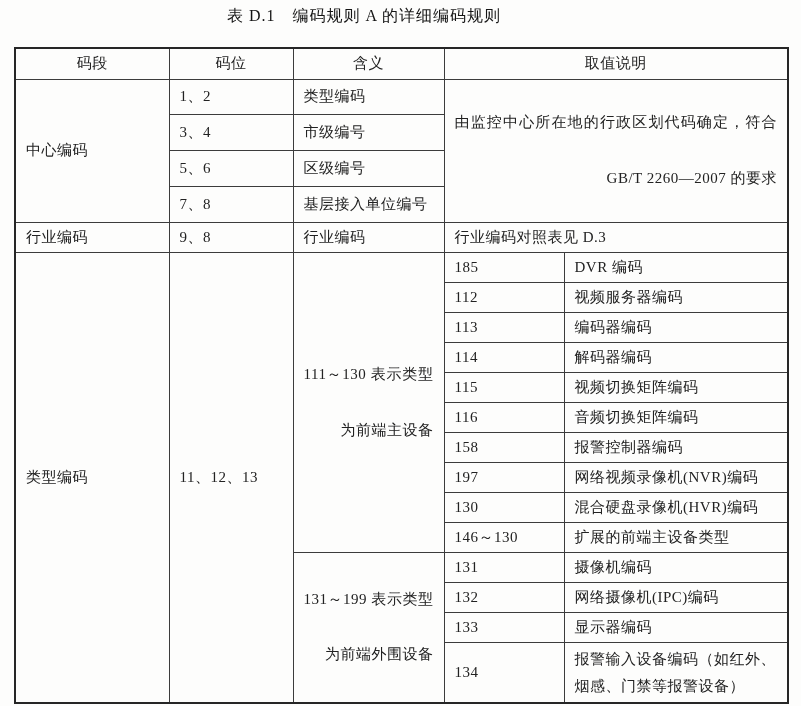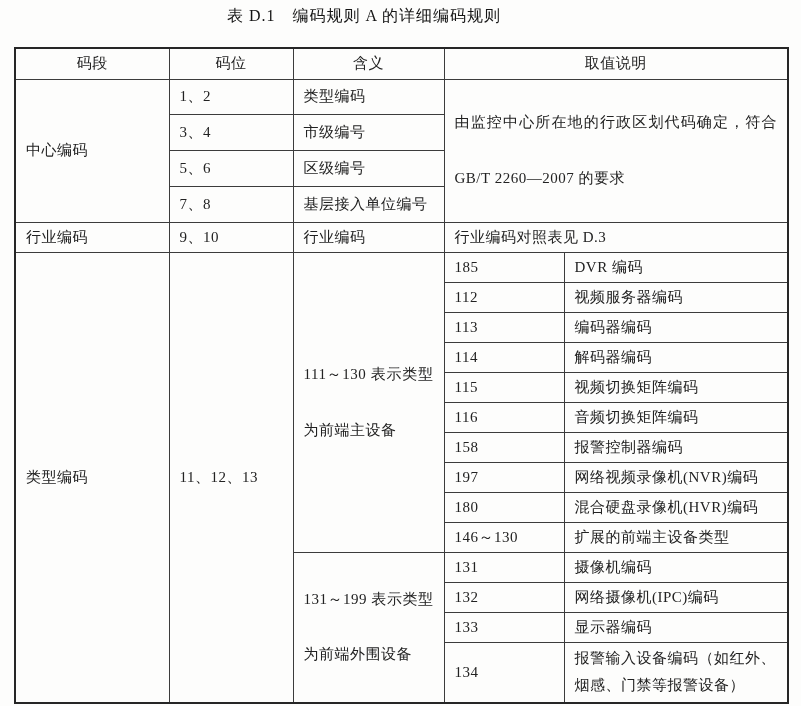--- a/index.html
+++ b/index.html
@@ -43,22 +43,22 @@
   table.rules th { text-align: center; }
   tr.hdr   { height: 31px; }
   tr.r     { height: 30px; }
   tr.tall  { height: 60px; }
   td.multiline {
     white-space: pre-line;
     line-height: 1.85;
     padding-top: 4px; padding-bottom: 4px;
   }
   td .jline { text-align-last: justify; line-height: 1.85; }
-  td .nline { text-align: left; line-height: 1.85; }
-  td.wrapcell { line-height: 1.8; padding-top: 4px; padding-bottom: 4px; font-family: Liberation Mono, monospace; }
+  td .nline { text-align: right; line-height: 1.85; }
+  td.wrapcell { line-height: 1.8; padding-top: 4px; padding-bottom: 4px; }
   td.gsep { border-top: 2px solid #333; }
 </style>
 </head>
 <body>
 
 <div class="page-title">表 D.1　编码规则 A 的详细编码规则</div>
 
 <table class="rules">
   <colgroup>
     <col style="width:154px">
@@ -93,21 +93,21 @@
     <td>5、6</td>
     <td>区级编号</td>
   </tr>
   <tr class="r">
     <td>7、8</td>
     <td>基层接入单位编号</td>
   </tr>
 
   <tr class="r">
     <td>行业编码</td>
-    <td>9、10</td>
+    <td>9、8</td>
     <td>行业编码</td>
     <td colspan="2">行业编码对照表见 D.3</td>
   </tr>
 
   <tr class="r">
     <td rowspan="14">类型编码</td>
     <td rowspan="14">11、12、13</td>
     <td rowspan="10" class="multiline">
       <div class="jline">111～130 表示类型</div>
       <div class="nline">为前端主设备</div>
@@ -137,21 +137,21 @@
   </tr>
   <tr class="r">
     <td>158</td>
     <td>报警控制器编码</td>
   </tr>
   <tr class="r">
     <td>197</td>
     <td>网络视频录像机(NVR)编码</td>
   </tr>
   <tr class="r">
-    <td>180</td>
+    <td>130</td>
     <td>混合硬盘录像机(HVR)编码</td>
   </tr>
   <tr class="r">
     <td>146～130</td>
     <td>扩展的前端主设备类型</td>
   </tr>
 
   <tr class="r">
     <td rowspan="4" class="multiline gsep">
       <div class="jline">131～199 表示类型</div>

